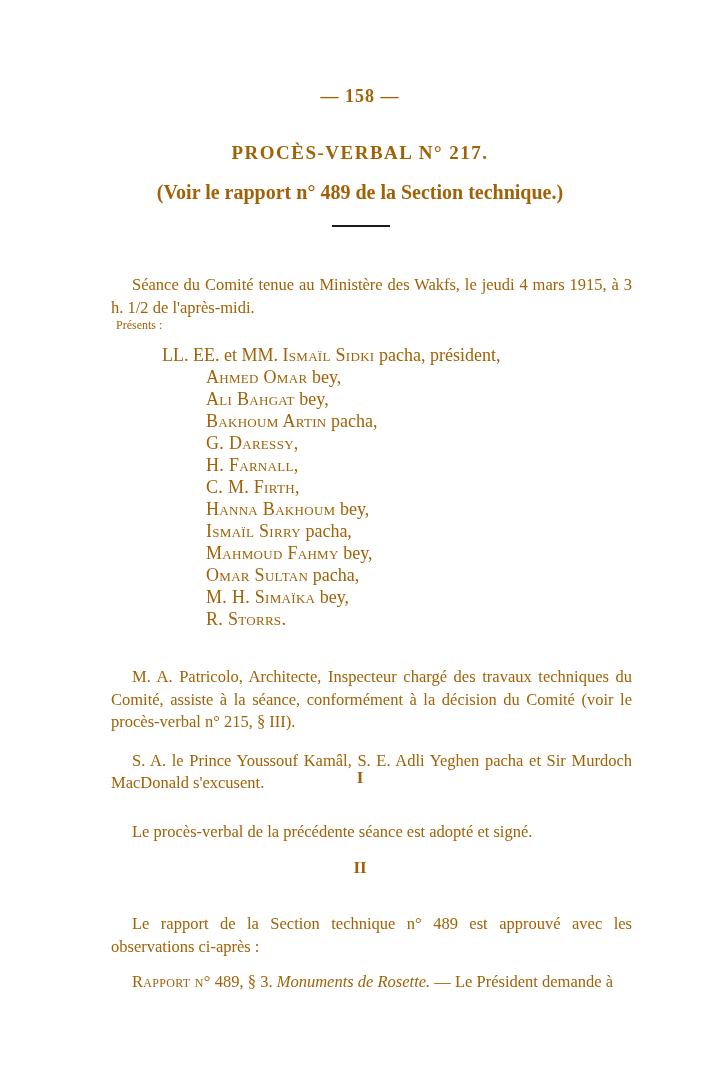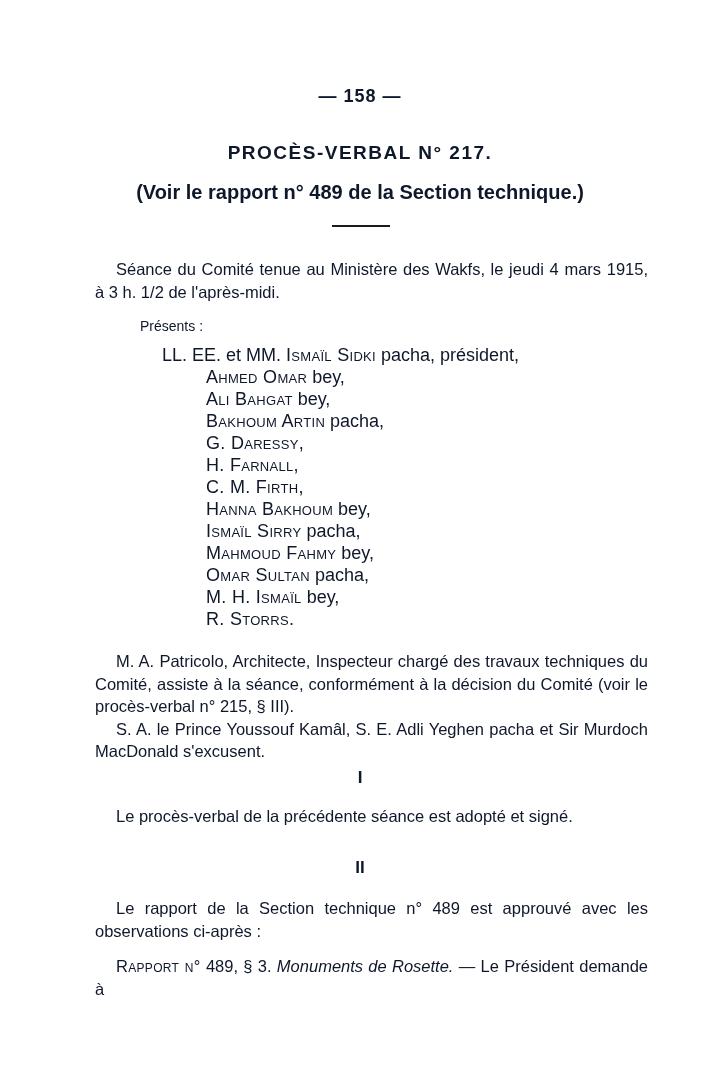--- a/index.html
+++ b/index.html
@@ -3,22 +3,22 @@
 <meta charset="utf-8">
 <title>Procès-verbal N° 217</title>
 <style>
   html, body { margin: 0; padding: 0; background: #ffffff; }
   .page {
     position: relative;
     width: 720px;
     height: 1082px;
     background: #ffffff;
     overflow: hidden;
-    font-family: Liberation Sans, sans-serif;
-    color: #0f172a;
+    font-family: Liberation Serif, serif;
+    color: #a16207;
   }
   .centered {
     position: absolute;
     left: 0;
     width: 720px;
     text-align: center;
   }
   .page-number {
     top: 86px;
     font-size: 18px;
@@ -45,28 +45,27 @@
     background: #1b1b1b;
   }
   .bodytext {
     position: absolute;
     left: 95px;
     width: 553px;
     font-size: 16.5px;
     line-height: 22.5px;
     text-align: justify;
   }
-  .bodytext p { margin: 0; text-indent: 21px; }
+  .bodytext p { margin: 16px; text-indent: 21px; }
   .intro { top: 258px; }
   .presents-label {
     position: absolute;
     top: 318px;
     left: 116px;
-    font-size: 14px;
-    margin-left: 24px;
+    font-size: 12px;
   }
   .attendees {
     position: absolute;
     top: 344px;
     left: 162px;
     font-size: 18px;
     line-height: 22px;
     white-space: nowrap;
   }
   .attendee-row.cont { margin-left: 44px; }
@@ -107,21 +106,21 @@
     <div class="attendee-row cont"><span class="sc">Ahmed Omar</span><span> bey,</span></div>
     <div class="attendee-row cont"><span class="sc">Ali Bahgat</span><span> bey,</span></div>
     <div class="attendee-row cont"><span class="sc">Bakhoum Artin</span><span> pacha,</span></div>
     <div class="attendee-row cont"><span class="sc">G. Daressy</span><span>,</span></div>
     <div class="attendee-row cont"><span class="sc">H. Farnall</span><span>,</span></div>
     <div class="attendee-row cont"><span class="sc">C. M. Firth</span><span>,</span></div>
     <div class="attendee-row cont"><span class="sc">Hanna Bakhoum</span><span> bey,</span></div>
     <div class="attendee-row cont"><span class="sc">Ismaïl Sirry</span><span> pacha,</span></div>
     <div class="attendee-row cont"><span class="sc">Mahmoud Fahmy</span><span> bey,</span></div>
     <div class="attendee-row cont"><span class="sc">Omar Sultan</span><span> pacha,</span></div>
-    <div class="attendee-row cont"><span class="sc">M. H. Ismaïl</span><span> bey,</span></div>
+    <div class="attendee-row cont"><span class="sc">M. H. Simaïka</span><span> bey,</span></div>
     <div class="attendee-row cont"><span class="sc">R. Storrs</span><span>.</span></div>
   </div>
 
   <div class="bodytext mid-paras">
     <p>M. A. Patricolo, Architecte, Inspecteur chargé des travaux techniques du Comité, assiste à la séance, conformément à la décision du Comité (voir le procès-verbal n° 215, § III).</p>
     <p>S. A. le Prince Youssouf Kamâl, S. E. Adli Yeghen pacha et Sir Murdoch MacDonald s'excusent.</p>
   </div>
 
   <div class="centered section-numeral sec1-num">I</div>
 

